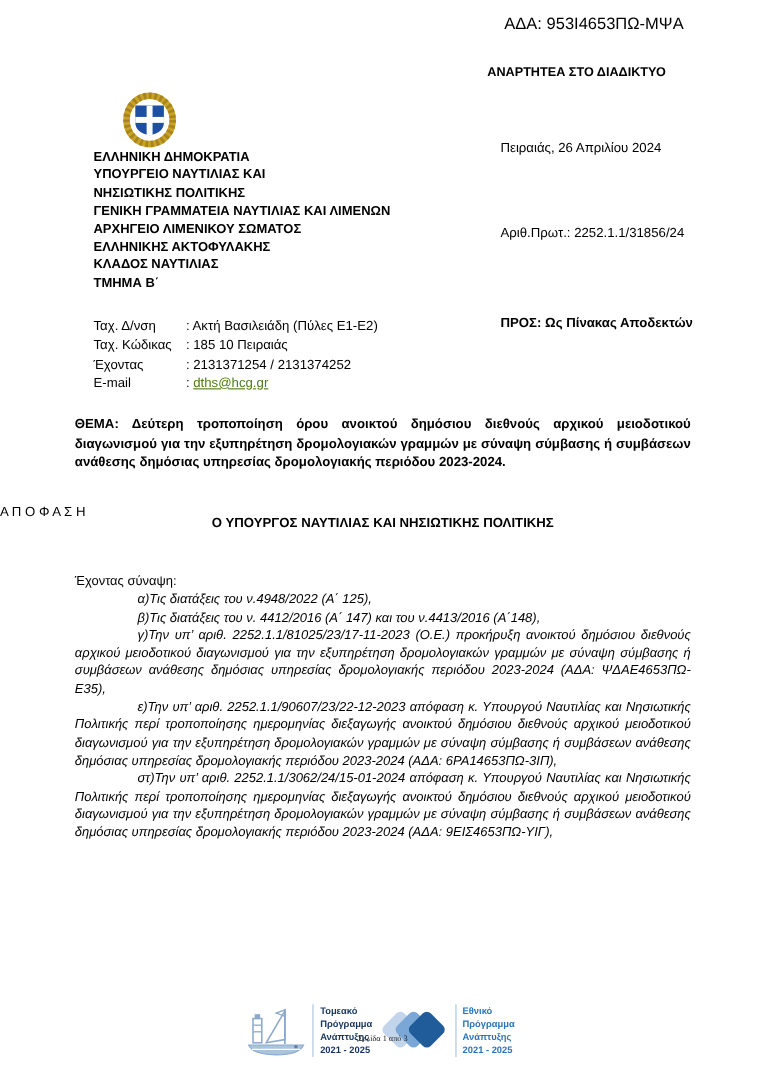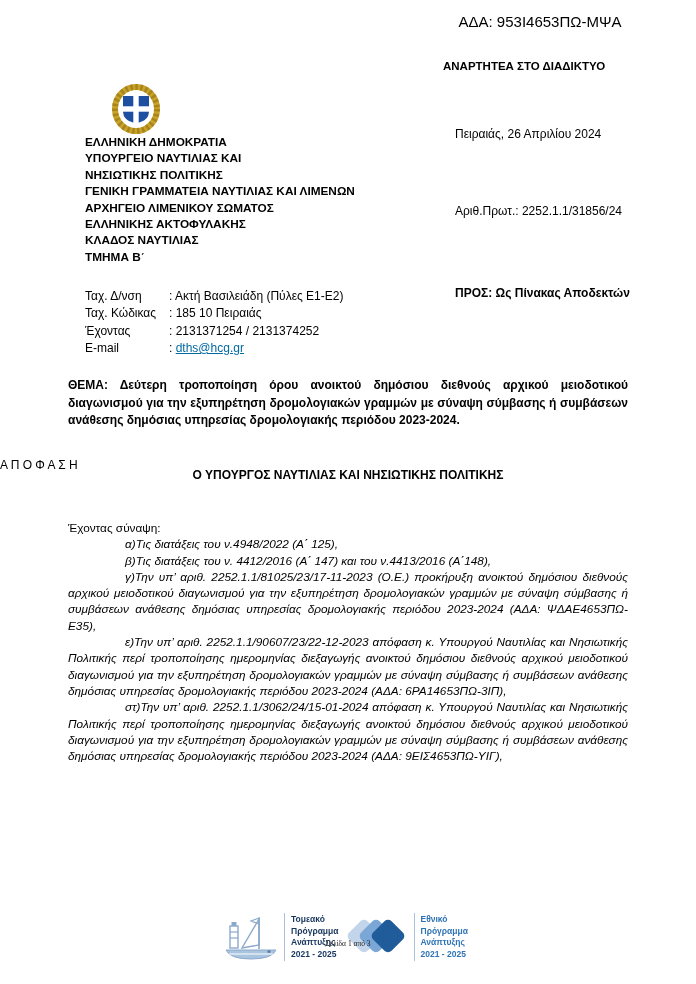--- a/index.html
+++ b/index.html
@@ -18,21 +18,21 @@
   .emblem { left:111px; top:83px; }
 
   .org-block { left:85px; top:134px; font-size:11.8px; font-weight:bold; line-height:16.4px; }
 
   .city-date { left:455px; top:127px; font-size:12px; }
   .protocol  { left:455px; top:176px; font-size:12px;margin-top:28px; }
   .pros      { left:455px; top:286px; font-size:12px; font-weight:bold; }
 
   .contact { left:85px; top:288px; font-size:12px; line-height:17.3px; }
   .c-label { display:inline-block; width:84px; }
-  .email { color:#0369a1; text-decoration:underline; cursor:pointer; }
+  .email { color:#4d7c0f; text-decoration:underline; cursor:pointer; }
 
   .thema { left:68px; top:377px; width:560px; font-size:12px; font-weight:bold;
            text-align:justify; line-height:17.6px; }
 
   .apofasi  { left:0; top:458px; width:696px; text-align:left; font-size:12px; font-weight:normal; }
   .minister { left:0; top:468px; width:696px; text-align:center; font-size:12px; font-weight:bold; }
 
   .body-text { left:68px; top:520px; width:560px; font-size:11.8px; line-height:16.3px; text-align:justify; }
   .body-text p.ind { text-indent:57px;font-style:italic; }
 

